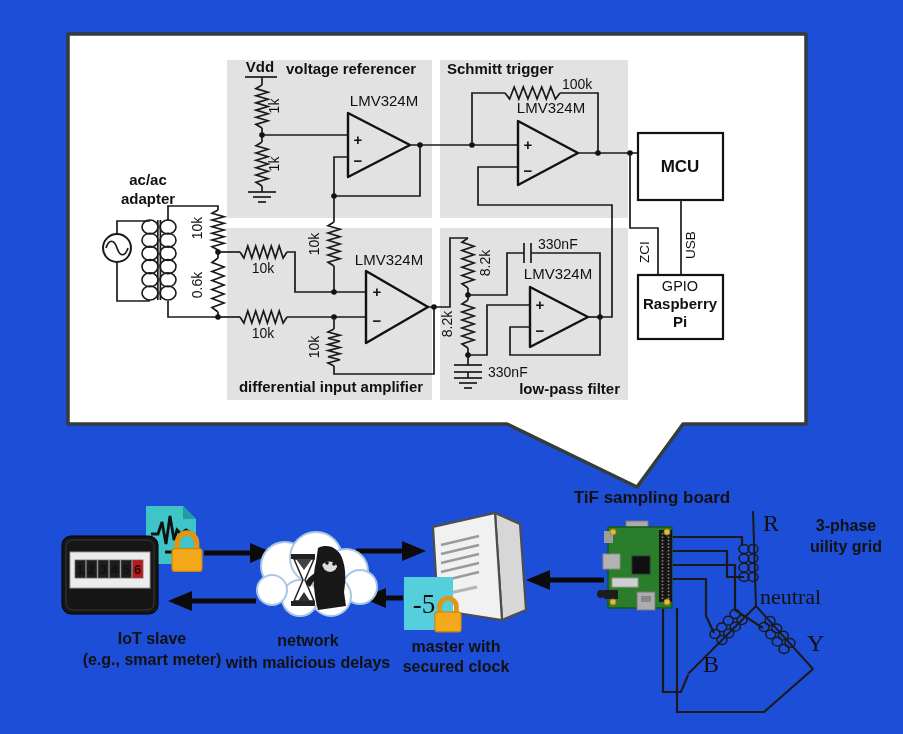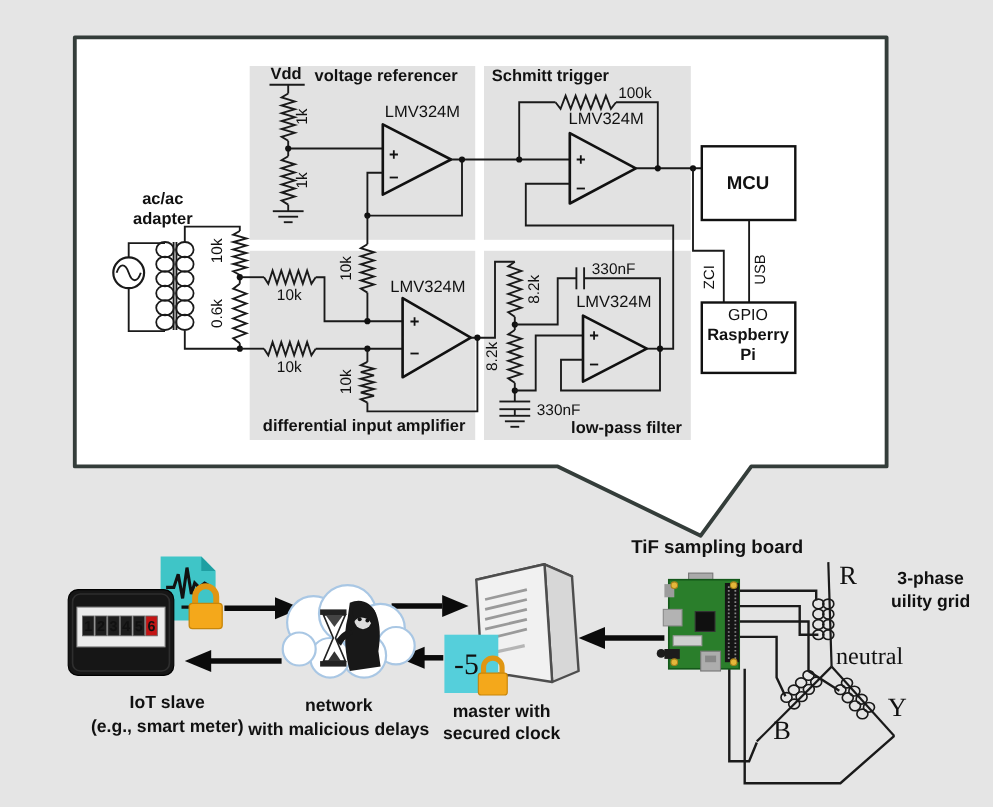--- a/index.html
+++ b/index.html
@@ -1,16 +1,16 @@
 <!DOCTYPE html>
 <html><head>
 <meta charset="utf-8">
 <style>
   html,body{margin:0;padding:0;background:#ffffff;}
-  .stage{position:relative;width:903px;height:734px;background:#e5e5e5;overflow:hidden;}
+  .stage{position:relative;width:903px;height:734px;background:#1d4ed8;overflow:hidden;}
   svg text{font-family:"Liberation Sans",sans-serif;fill:#111;}
   .wire{stroke:#1a1a1a;stroke-width:1.7;fill:none;}
   .panel{fill:#e2e2e2;}
   .opamp{fill:none;stroke:#111;stroke-width:2.4;stroke-linejoin:round;}
   .dot{fill:#111;}
   .lbl{font-size:14px;}
   .lblB{font-size:15px;font-weight:bold;}
   .lblO{font-size:15px;}
   .pm{font-size:15px;font-weight:bold;}
   .serifL{font-family:"Liberation Serif",serif;}

